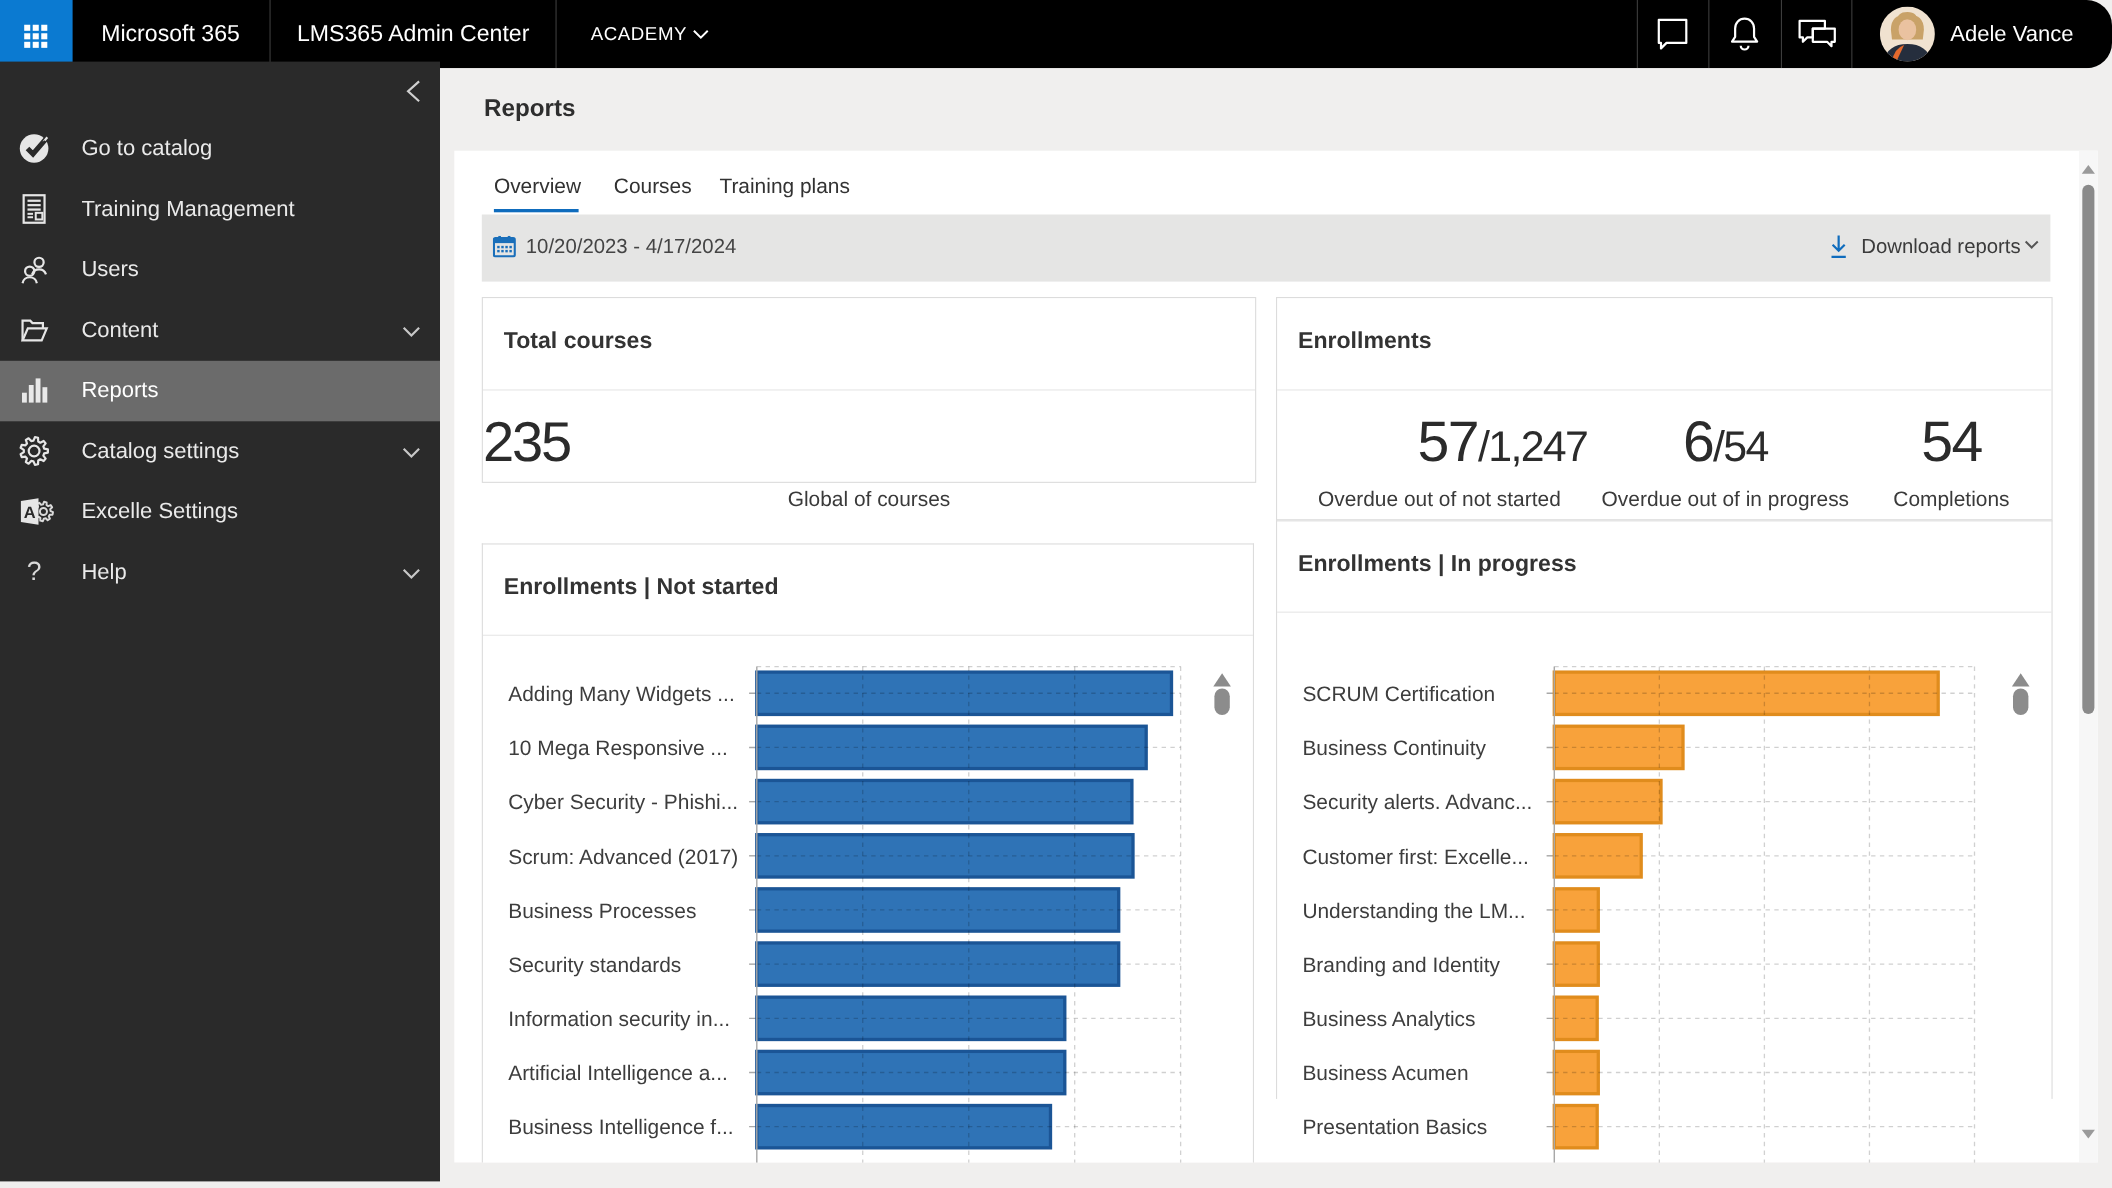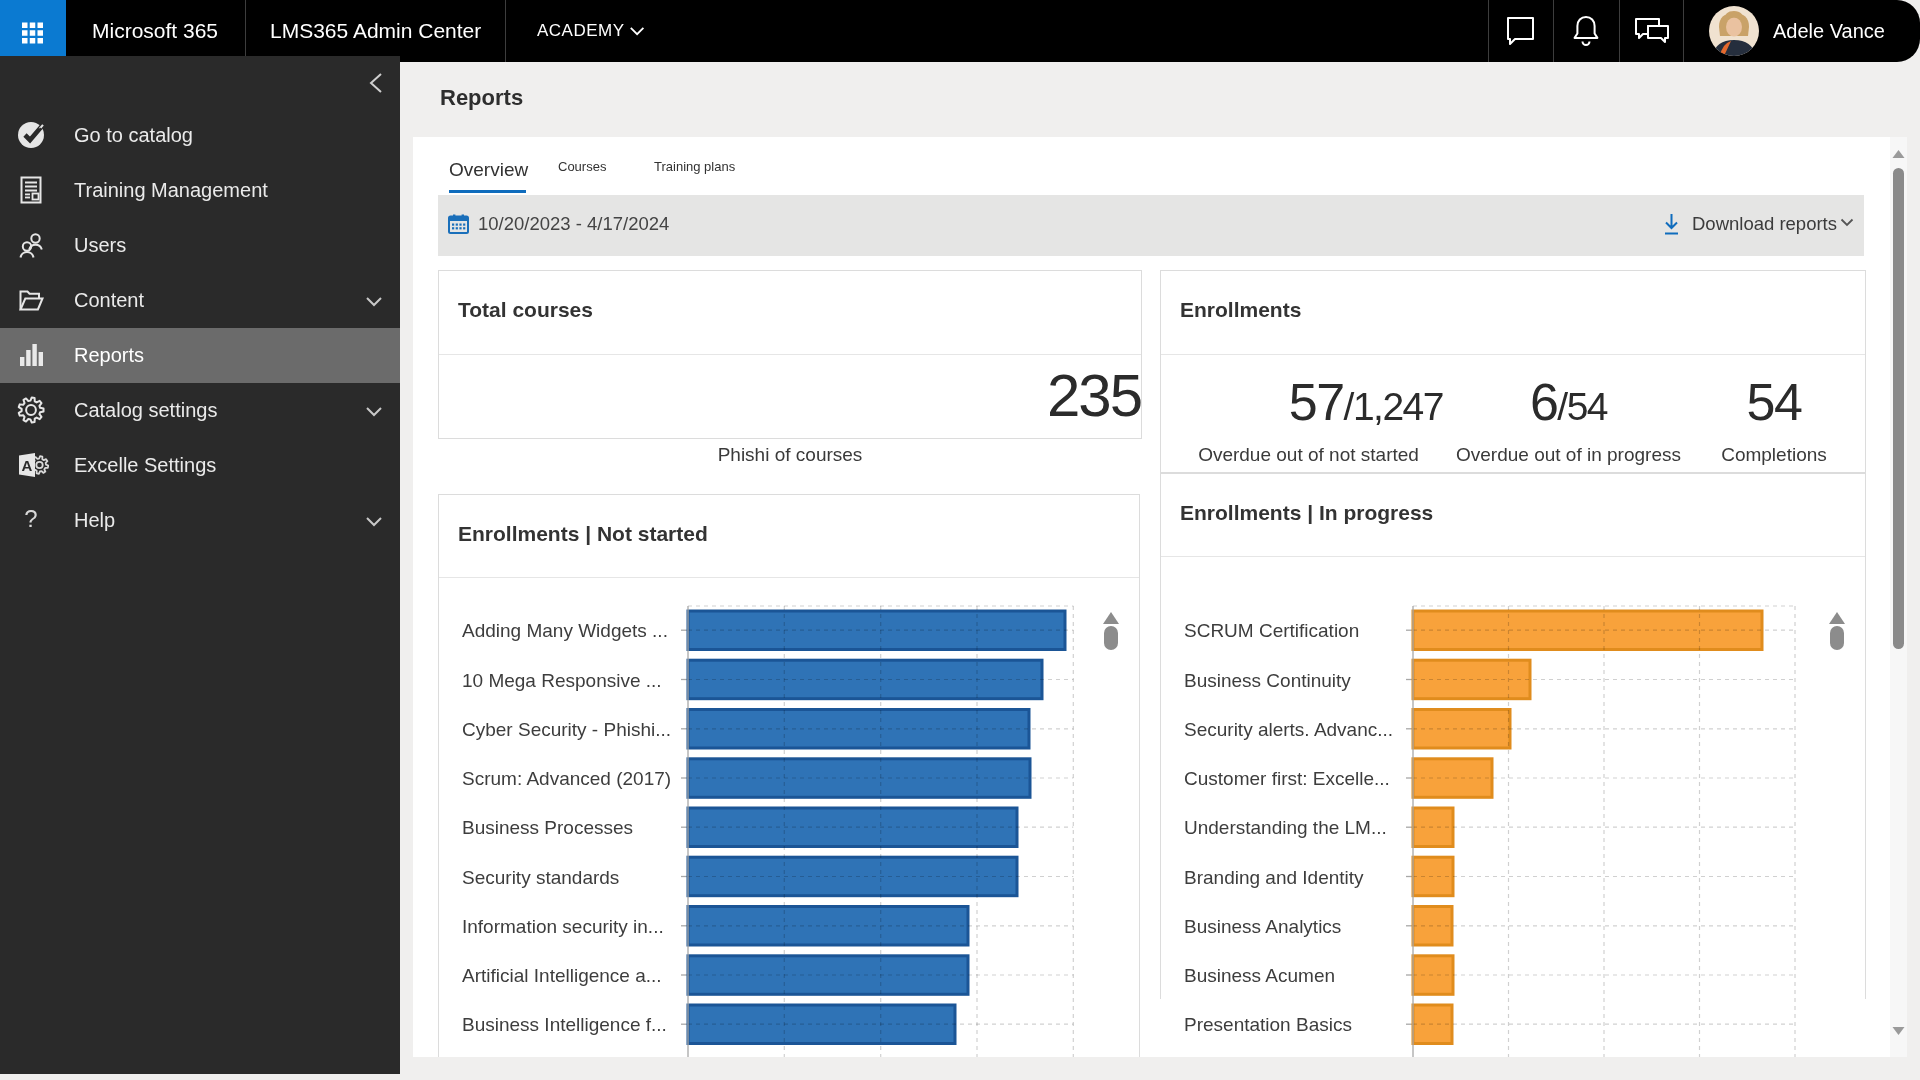--- a/index.html
+++ b/index.html
@@ -14,21 +14,21 @@
 .srow { position:absolute; left:0; width:400px; height:55px; }
 .srow.sel { background:#6b6b6b; }
 .sic { position:absolute; left:15px; top:11.5px; }
 .slab { position:absolute; left:74px; top:0; height:55px; line-height:55px; font-size:20px; color:#eaeaea; white-space:nowrap; }
 .sel .slab { color:#fff; }
 .schev { position:absolute; right:17px; top:23px; }
 
 #main { position:absolute; left:400px; top:62px; width:1520px; height:1018px; background:#f0efee; }
 #ptitle { position:absolute; left:40px; top:23px; font-size:22px; font-weight:bold; color:#2e2e2e; }
 #panel { position:absolute; left:13px; top:75px; width:1494px; height:920px; background:#fff; }
-.tab { position:absolute; top:22px; font-size:13px; color:#323232; }
+.tab { position:absolute; top:22px; font-size:19px; color:#323232; }
 #tabline { position:absolute; left:36px; top:53px; width:77px; height:3px; background:#0f6cbd; }
 #datebar { position:absolute; left:25px; top:58px; width:1426px; height:61px; background:#e5e5e4; }
 .card { position:absolute; background:#fff; border:1px solid #dcdcdc; }
 .chead { position:absolute; left:19px; top:27px; font-size:21px; font-weight:bold; color:#333; }
 .cdiv { position:absolute; left:0; width:100%; height:1px; background:#e6e6e6; }
 
 #vtrack { position:absolute; left:1490px; top:75px; width:17px; height:920px; background:#f7f7f7; }
 #footer { position:absolute; left:0px; top:995px; width:1520px; height:23px; background:#f0efee; }
 svg { display:block; }
 </style></head>
@@ -218,22 +218,22 @@
       </svg>
       <span class="abs" style="left:1254px;top:18px;font-size:18.5px;color:#3b3b3b">Download reports</span>
       <svg class="abs" style="left:1402px;top:23px" width="14" height="10" viewBox="0 0 14 10">
           <path d="M1.5 1.5 l5.5 5.5 5.5-5.5" fill="none" stroke="#555" stroke-width="1.8"></path>
         </svg>
     </div>
   </div>
   <div class="card" style="left:38px;top:208px;width:704px;height:169px">
     <span class="chead">Total courses</span>
     <div class="cdiv" style="top:83px"></div>
-    <div class="abs" style="left:0;top:90px;width:702px;text-align:right;font-size:60px;letter-spacing:-2px;color:#2b2b2b">235</div>
-    <div class="abs" style="left:0;top:173px;width:702px;text-align:center;font-size:19px;color:#3a3a3a">Phishi of courses</div>
+    <div class="abs" style="left:0;top:101px;width:702px;text-align:left;font-size:51px;letter-spacing:-2px;color:#2b2b2b">235</div>
+    <div class="abs" style="left:0;top:173px;width:702px;text-align:center;font-size:19px;color:#3a3a3a">Global of courses</div>
   </div>
   <div class="card" style="left:760px;top:208px;width:706px;height:203px">
     <span class="chead">Enrollments</span>
     <div class="cdiv" style="top:83px"></div>
     <div class="abs" style="left:12px;top:101px;width:270px;text-align:right;font-size:52px;letter-spacing:-1.5px;color:#2b2b2b">57<span style="font-size:39px">/1,247</span></div>
     <div class="abs" style="left:-5px;top:173px;width:305px;text-align:center;font-size:19px;color:#3a3a3a;white-space:nowrap">Overdue out of not started</div>
     <div class="abs" style="left:290px;top:101px;width:235px;text-align:center;font-size:52px;letter-spacing:-1.5px;color:#2b2b2b">6<span style="font-size:39px">/54</span></div>
     <div class="abs" style="left:270px;top:173px;width:275px;text-align:center;font-size:19px;color:#3a3a3a;white-space:nowrap">Overdue out of in progress</div>
     <div class="abs" style="left:528px;top:101px;width:170px;text-align:center;font-size:52px;letter-spacing:-1.5px;color:#2b2b2b">54</div>
     <div class="abs" style="left:528px;top:173px;width:170px;text-align:center;font-size:19px;color:#3a3a3a">Completions</div>

